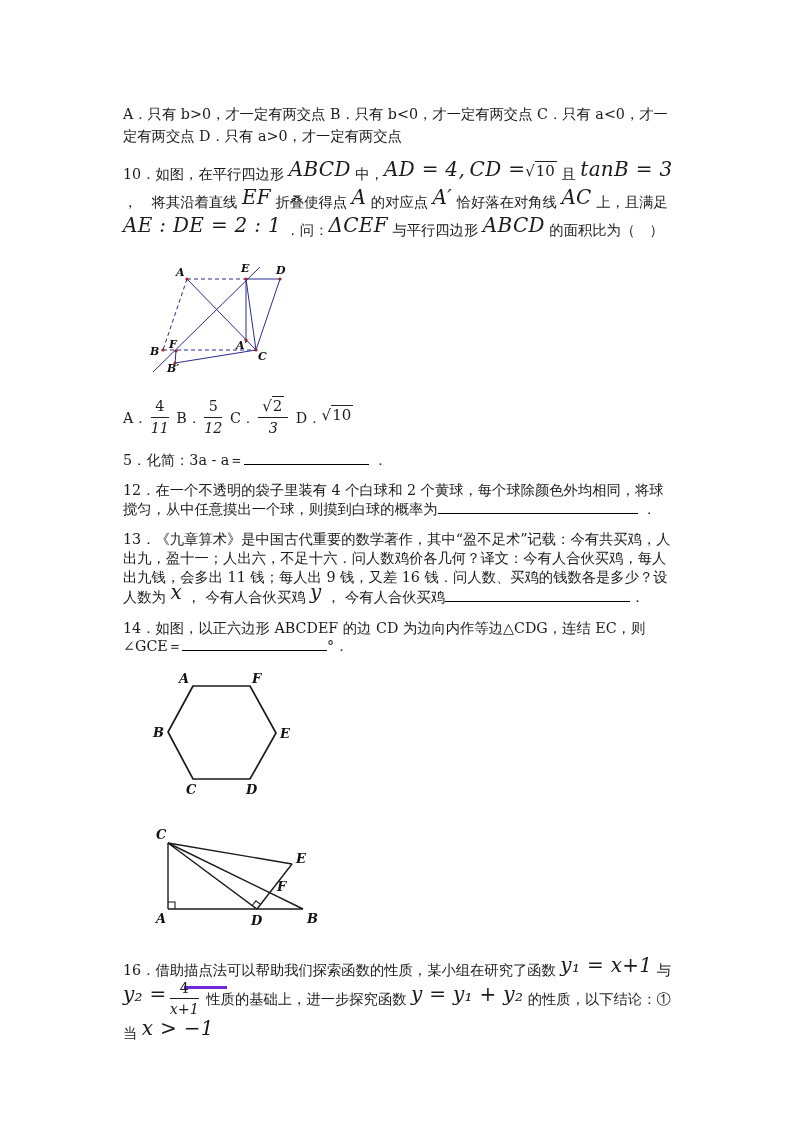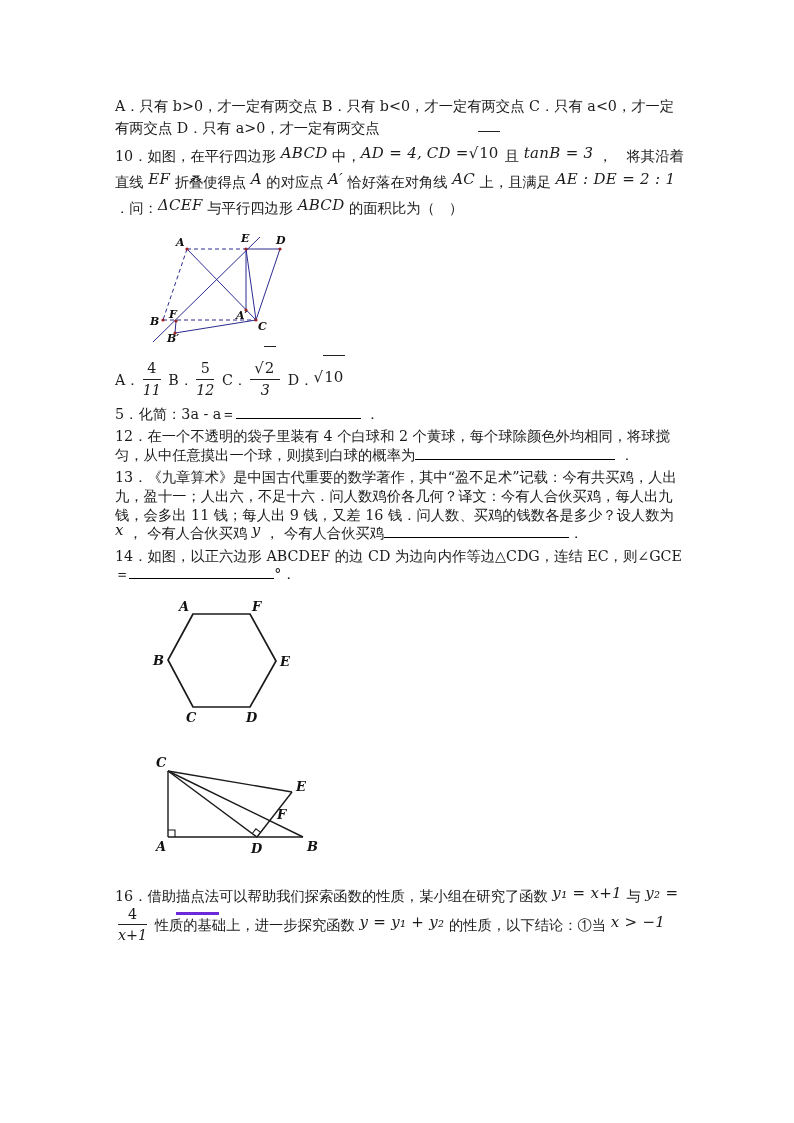--- a/index.html
+++ b/index.html
@@ -1,29 +1,29 @@
 <!DOCTYPE html>
 <html><head>
 <meta charset="utf-8">
 <style>
   html,body{margin:0;padding:0;}
   body{width:794px;height:1123px;background:#ffffff;}
   .page{position:relative;width:794px;height:1123px;background:#ffffff;overflow:hidden;
         font-family:"DejaVu Serif","Liberation Serif",serif;color:#1b1b1b;}
   .content{position:absolute;left:111px;top:91px;width:578px;font-size:14.3px;}
-  p.para{margin:4px;}
+  p.para{margin:12px;}
   .lh22{line-height:22px;}
   .qmath{line-height:26px;margin-top:6px;}
   .lh19{line-height:18.6px;}
   .opts{margin:7px 0 6px 0;}
   .t{font-family:"DejaVu Serif","Liberation Serif",serif;}
-  .m{font-style:italic;position:relative;top:-3px;letter-spacing:.3px;font-size:15px;}
+  .m{font-style:italic;position:relative;top:-3px;letter-spacing:.3px;font-size:20px;}
   .sqrt{white-space:nowrap;position:relative;top:-3px;font-size:15px;}
   .sqrt .rk{font-style:normal;}
-  .sqrt .rv{border-top:1.2px solid #222;padding:12px 2px 0 1px;}
+  .sqrt .rv{border-top:1.2px solid #222;padding:0 2px 0 1px;}
   .blank{display:inline-block;height:13px;border-bottom:1.2px solid #000;vertical-align:baseline;}
   .ul{border-bottom:3px solid #6d28d9;padding-bottom:8px;}
   .frac{display:inline-block;vertical-align:middle;text-align:center;line-height:1.15;
         margin:0 3px;position:relative;top:-2px;}
   .frac .fn{display:block;border-bottom:1.2px solid #222;padding:1px 4px 2px;}
   .frac .fd{display:block;padding-top:2px;font-style:italic;}
   .frac.f-italic{font-style:italic;}
   .frac.f-italic-den .fd{}
   .figure{line-height:0;}
   .fig1{margin:4px 0 0 29px;}

